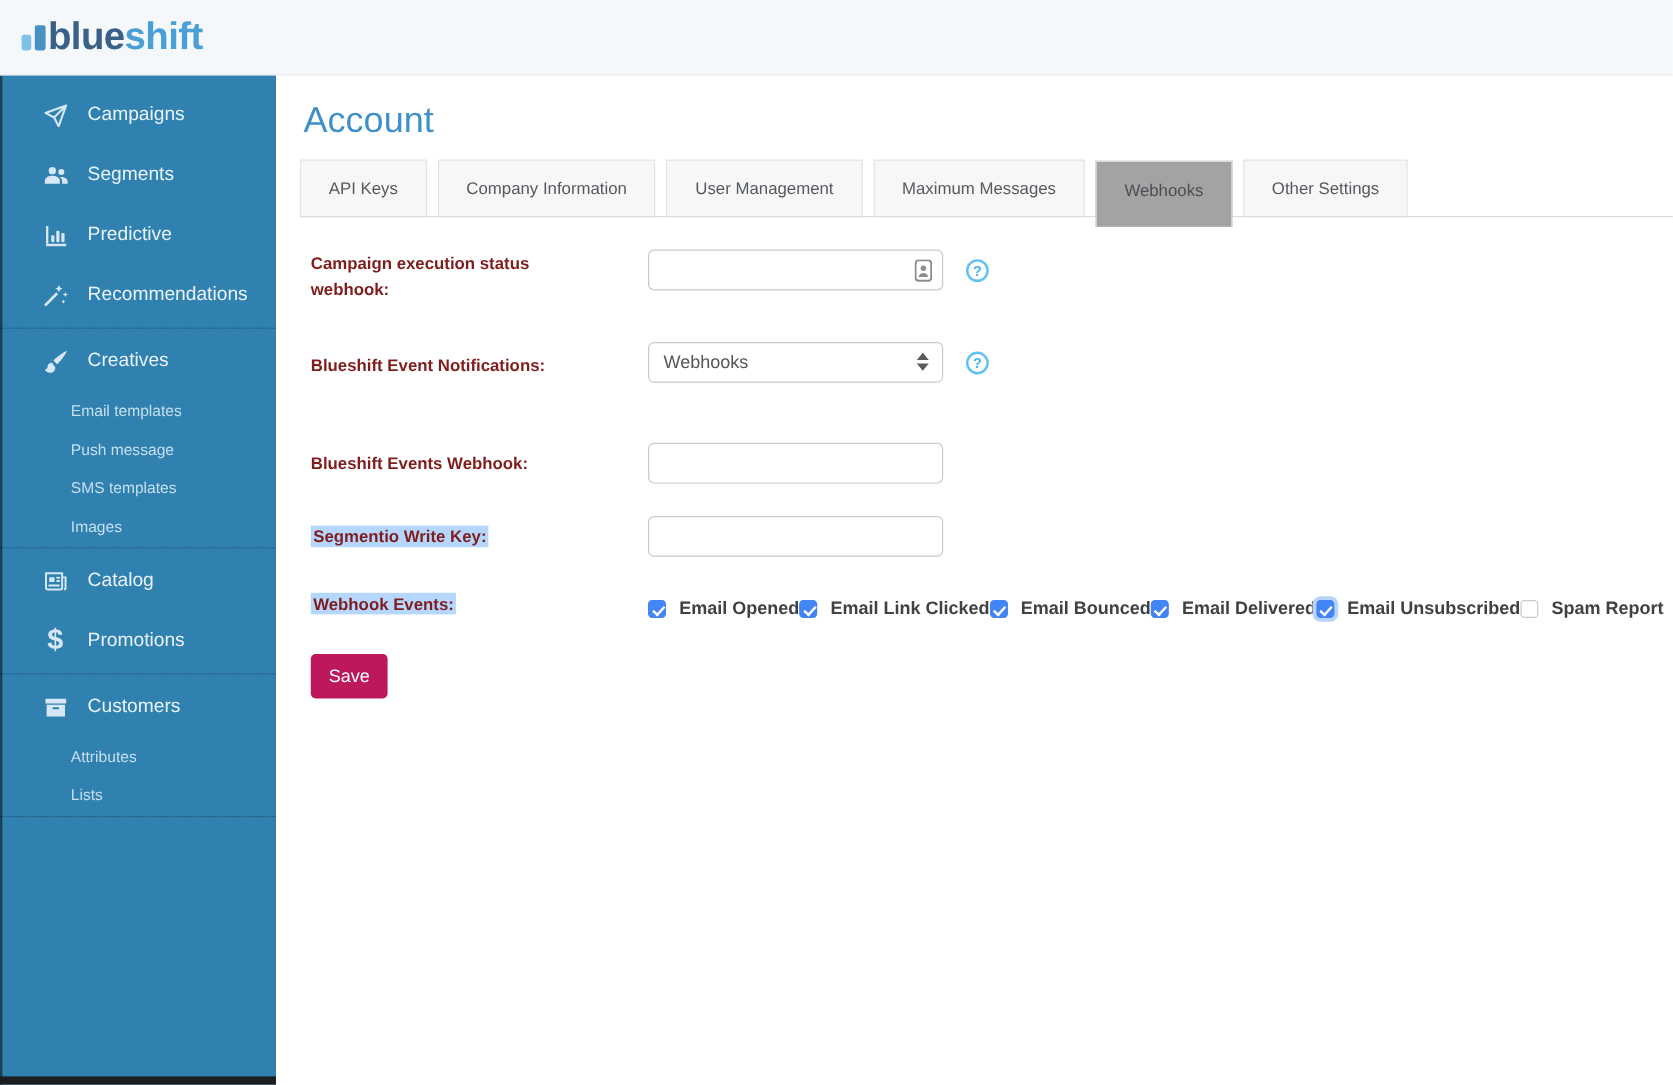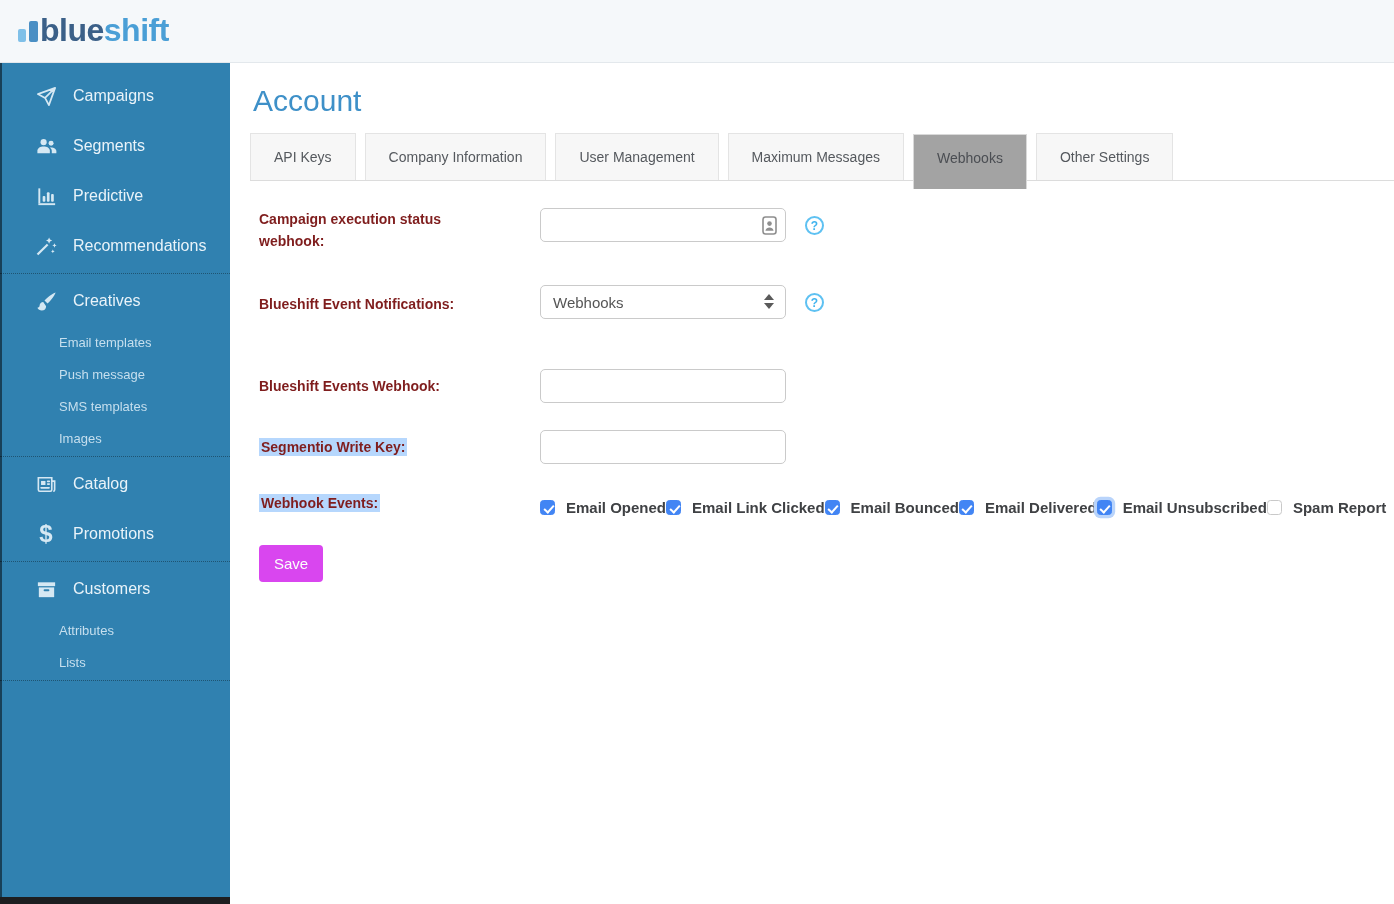--- a/index.html
+++ b/index.html
@@ -106,21 +106,21 @@
   .cb-box.checked { background:#4285f4; border-color:#4285f4; }
   .cb-box.checked::after {
     content:''; position:absolute; left:4.5px; top:1.5px; width:4px; height:8px;
     border-right:2px solid #fff; border-bottom:2px solid #fff; transform:rotate(42deg);
   }
   .cb-box.focused { box-shadow:0 0 0 3.2px #b9d4fb; }
   .cb-label { margin-left:11px; font-size:15px; font-weight:700; color:#3f4144; }
 
   
   .save-btn {
-    margin-top:22px; width:64px; height:37px; background:#d946ef; color:#fbfefc;
+    margin-top:22px; width:64px; height:37px; background:#be185d; color:#fbfefc;
     border:none; border-radius:4px; font-size:15px; font-family:"Liberation Sans", sans-serif;
     cursor:pointer;
   }
 </style>
 </head>
 <body>
 
 <div class="header">
   <div class="logo">
     <span class="logo-bars">

